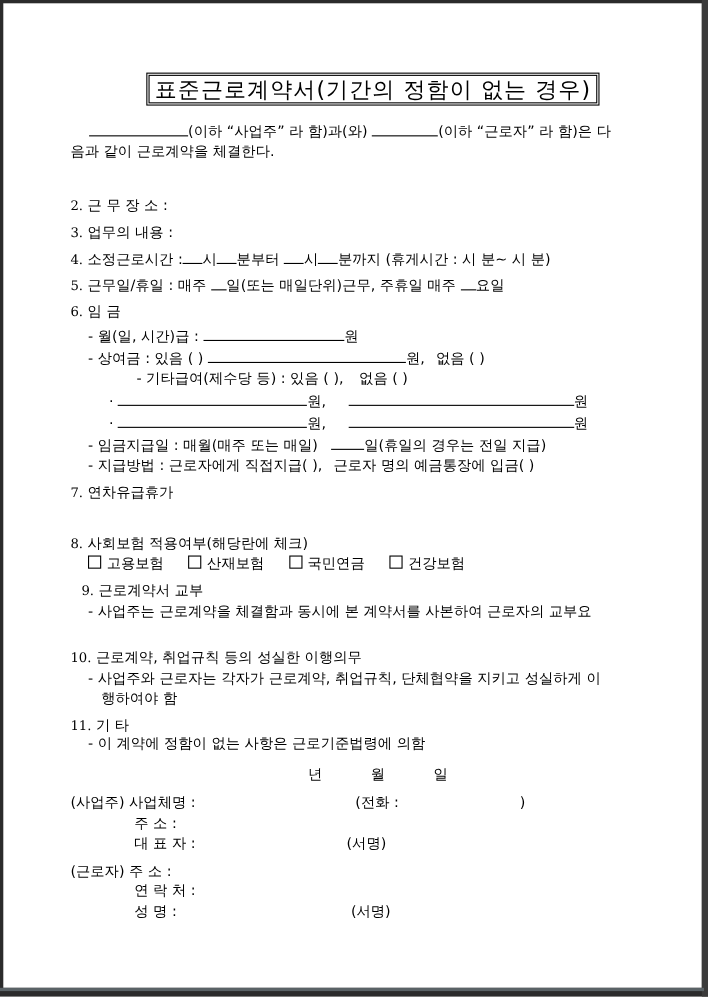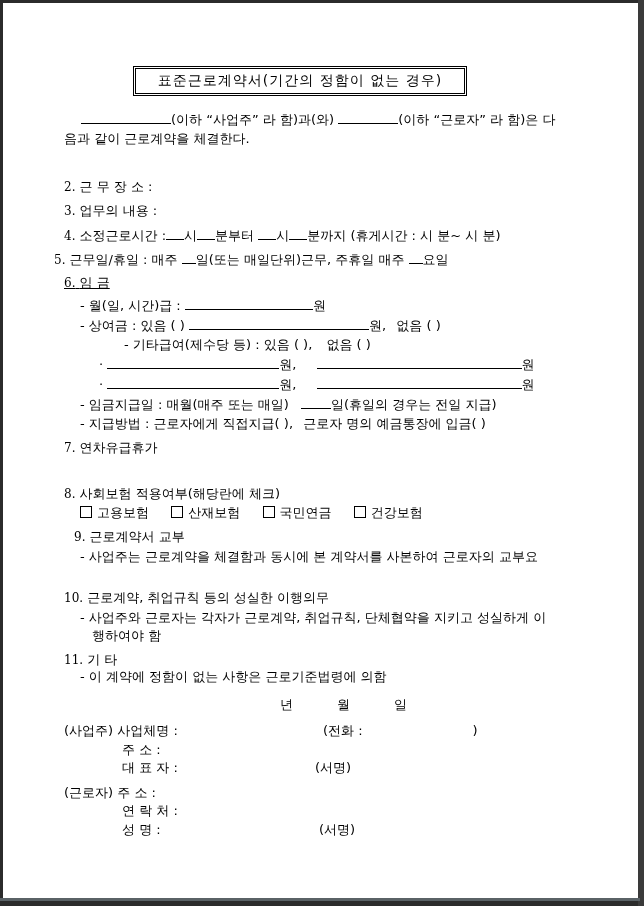--- a/index.html
+++ b/index.html
@@ -11,24 +11,24 @@
     position: absolute; left: 3px; top: 3px; width: 635px; height: 895px;
     background: #ffffff; box-sizing: border-box;
   }
   .bottom-shadow {
     position: absolute; left: 0; top: 898px; width: 640px; height: 3px; background: #5a6266;
   }
   .right-shadow {
     position: absolute; left: 638px; top: 0; width: 6px; height: 906px; background: #3a3a3a;
   }
   .title-box {
-    position: absolute; left: 130px; top: 63px; width: 334px; height: 30px;
+    position: absolute; left: 130px; top: 63px; width: 412px; height: 30px;
     border: 3px double #000; box-sizing: border-box;
     display: flex; align-items: center; justify-content: center;
-    font-size: 14px; letter-spacing: 1px;
+    font-size: 20px; letter-spacing: 1px;
   }
   .line { position: absolute; font-size: 13px; white-space: nowrap; line-height: 16px; }
   .blank { display: inline-block; border-bottom: 1px solid #000; height: 12px; vertical-align: baseline; }
   .num { font-family: "DejaVu Serif", serif; font-size: 12px; }
   .checkbox {
     display: inline-block; width: 10px; height: 10px; border: 1px solid #000;
     vertical-align: -1px; margin-right: 5px;
   }
   .gap { display: inline-block; }
 </style>
@@ -55,27 +55,27 @@
   <div class="line" style="left:61px; top:200px;">
     <span class="num">3.</span> <span>업무의 내용 :</span>
   </div>
 
   <div class="line" style="left:61px; top:224px;">
     <span class="num">4.</span> <span>소정근로시간 :</span><span class="blank" style="width:18px"></span><span>시</span><span class="blank" style="width:18px"></span><span>분부터</span>
     <span class="blank" style="width:18px"></span><span>시</span><span class="blank" style="width:18px"></span><span>분까지</span>
     <span>(휴게시간 :   시   분~   시    분)</span>
   </div>
 
-  <div class="line" style="left:51px; top:248px;">
+  <div class="line" style="left:61px; top:248px;">
     <span class="num">5.</span> <span>근무일/휴일 : 매주</span>
     <span class="blank" style="width:14px"></span><span>일(또는 매일단위)근무, 주휴일 매주</span>
     <span class="blank" style="width:14px"></span><span>요일</span>
   </div>
 
-  <div class="line" style="left:61px; top:272px;text-decoration:underline;">
+  <div class="line" style="left:61px; top:272px;">
     <span class="num">6.</span> <span>임    금</span>
   </div>
   <div class="line" style="left:77px; top:294px;">
     <span>- 월(일, 시간)급 :</span> <span class="blank" style="width:128px"></span><span>원</span>
   </div>
   <div class="line" style="left:77px; top:314px;">
     <span>- 상여금 : 있음 (       )</span> <span class="blank" style="width:180px"></span><span>원,</span>
     <span class="gap" style="width:6px"></span><span>없음 (         )</span>
   </div>
   <div class="line" style="left:77px; top:334px;margin-left:44px;">

